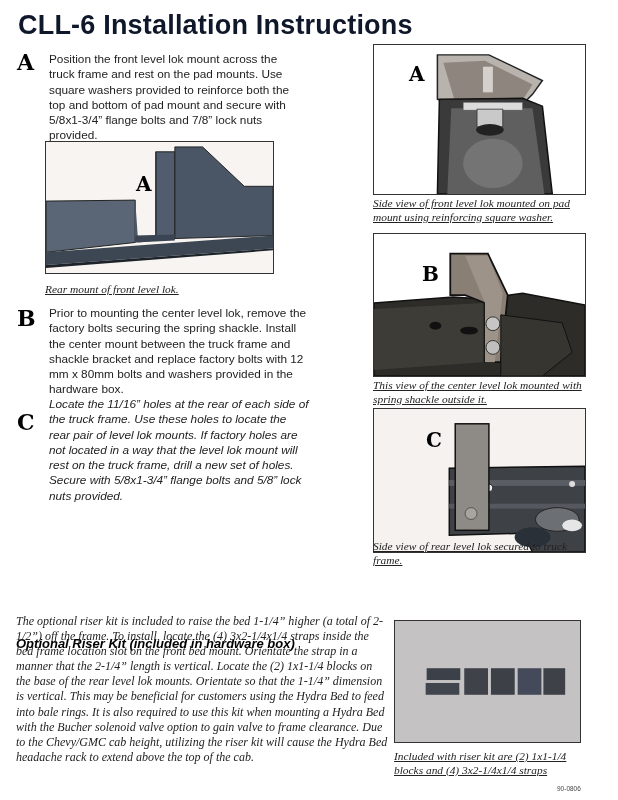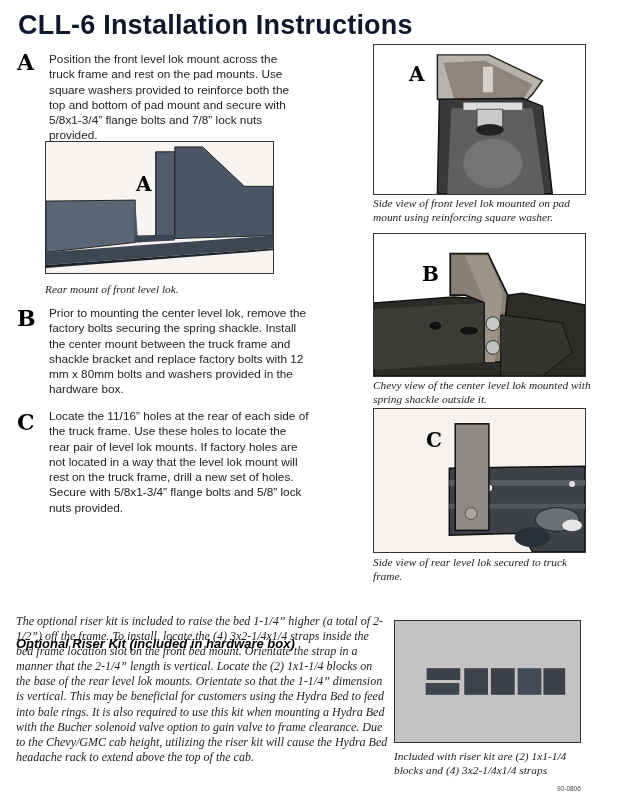--- a/index.html
+++ b/index.html
@@ -6,21 +6,21 @@
   html, body { width: 618px; height: 800px; background: #ffffff; overflow: hidden; }
   body { position: relative; font-family: "Liberation Sans", sans-serif; color: #111; }
 
   .title { position: absolute; left: 18px; top: 10px; font-family: "Liberation Sans", sans-serif; font-weight: bold; font-size: 27px; letter-spacing: 0.2px; color: #0f172a; }
 
   .step-letter { position: absolute; font-family: "DejaVu Serif", serif; font-weight: bold; font-size: 22px; color: #000; }
   .step-text { position: absolute; font-family: "Liberation Sans", sans-serif; font-size: 11.8px; line-height: 15.3px; color: #222; }
 
   .photo { position: absolute; border: 1.5px solid #333; overflow: hidden; background: #f6f4f2; }
   .photo svg { display: block; width: 100%; height: 100%; }
-  .caption { position: absolute; font-family: "Liberation Serif", serif; font-style: italic; font-size: 11.4px; line-height: 14px; color: #222; }
+  .caption { position: absolute; font-family: "Liberation Serif", serif; font-style: italic; font-size: 11.4px; line-height: 14px; color: #222; text-decoration: underline; }
 
   .section-title { position: absolute; left: 16px; top: 594px; font-family: "Liberation Sans", sans-serif; font-weight: bold; font-style: italic; font-size: 13px; color: #000000; margin-top: 42px; }
   .riser-body { position: absolute; left: 16px; top: 614px; width: 372px; font-family: "Liberation Serif", serif; font-style: italic; font-size: 12px; line-height: 15.1px; color: #222; }
   .docnum { position: absolute; left: 557px; top: 785px; font-family: "Liberation Sans", sans-serif; font-size: 6.5px; color: #444; }
 </style>
 </head>
 <body>
 
 <div class="title">CLL-6 Installation Instructions</div>
 
@@ -39,21 +39,21 @@
     <polygon points="0,125 229,108 229,110 0,128" fill="#1d232b"></polygon>
   </svg>
 </div>
 <div class="step-letter" style="left:136px; top:172px; font-size:20px;">A</div>
 <div class="caption" style="left:45px; top:282px; width:240px;">Rear mount of front level lok.</div>
 
 <div class="step-letter" style="left:17px; top:305px;">B</div>
 <div class="step-text" style="left:49px; top:306px; width:260px;">Prior to mounting the center level lok, remove the factory bolts securing the spring shackle. Install the center mount between the truck frame and shackle bracket and replace factory bolts with 12 mm x 80mm bolts and washers provided in the hardware box.</div>
 
 <div class="step-letter" style="left:17px; top:409px;">C</div>
-<div class="step-text" style="left:49px; top:409px; width:260px;">Locate the 11/16” holes at the rear of each side of the truck frame.  Use these holes to locate the rear pair of level lok mounts.   If factory holes are not located in a way that the level lok mount will rest on the truck frame, drill a new set of holes.  Secure with 5/8x1-3/4” flange bolts and 5/8” lock nuts provided.</div>
+<div class="step-text" style="left:49px; top:397px; width:260px;font-style:italic;">Locate the 11/16” holes at the rear of each side of the truck frame.  Use these holes to locate the rear pair of level lok mounts.   If factory holes are not located in a way that the level lok mount will rest on the truck frame, drill a new set of holes.  Secure with 5/8x1-3/4” flange bolts and 5/8” lock nuts provided.</div>
 
 <div class="photo" style="left:373px; top:44px; width:213px; height:151px;">
   <svg viewBox="0 0 213 151" preserveAspectRatio="none">
     <rect width="213" height="151" fill="#ffffff"></rect>
     <polygon points="64,10 116,10 170,36 160,50 150,60 78,60 64,55" fill="#b9b3ad" stroke="#222" stroke-width="1.5"></polygon>
     <polygon points="70,18 112,16 160,40 150,56 82,58" fill="#8d857e"></polygon>
     <polygon points="66,55 150,54 170,62 180,151 64,151" fill="#3a3a3a" stroke="#111" stroke-width="1.5"></polygon>
     <polygon points="78,64 160,64 172,151 74,151" fill="#5f5f5f"></polygon>
     <ellipse cx="120" cy="120" rx="30" ry="25" fill="#8a8a8a" opacity="0.5"></ellipse>
     <rect x="90" y="58" width="60" height="8" fill="#dcdcdc" stroke="#555" stroke-width="0.5"></rect>
@@ -73,39 +73,39 @@
     <ellipse cx="62" cy="93" rx="6" ry="4" fill="#111"></ellipse>
     <ellipse cx="96" cy="98" rx="9" ry="4" fill="#111"></ellipse>
     <polygon points="77,20 115,20 135,62 128,130 112,130 112,70 92,62 77,62" fill="#8a7f74" stroke="#111" stroke-width="1.8"></polygon>
     <polygon points="92,22 115,22 130,60 122,130 112,130 112,70" fill="#9d9389"></polygon>
     <polygon points="128,82 190,90 200,120 170,144 128,144" fill="#37352f" stroke="#111" stroke-width="1"></polygon>
     <circle cx="120" cy="91" r="7" fill="#c6c6c4" stroke="#333" stroke-width="1"></circle>
     <circle cx="120" cy="115" r="7" fill="#bfbfbd" stroke="#333" stroke-width="1"></circle>
   </svg>
 </div>
 <div class="step-letter" style="left:422px; top:262px; font-size:20px;">B</div>
-<div class="caption" style="left:373px; top:378px; width:240px;">Chevy view of the center level lok mounted with spring shackle outside it.</div>
+<div class="caption" style="left:373px; top:378px; width:240px;">This view of the center level lok mounted with spring shackle outside it.</div>
 
 <div class="photo" style="left:373px; top:408px; width:213px; height:145px;">
   <svg viewBox="0 0 213 145" preserveAspectRatio="none">
     <rect width="213" height="145" fill="#f5f2ef"></rect>
     <polygon points="76,60 213,58 213,145 160,145 150,126 76,128" fill="#3e4146" stroke="#111" stroke-width="1.5"></polygon>
     <rect x="76" y="72" width="137" height="6" fill="#5a5e64"></rect>
     <rect x="76" y="96" width="137" height="5" fill="#55595f"></rect>
     <circle cx="116" cy="80" r="4" fill="#eee" stroke="#222" stroke-width="1"></circle>
     <circle cx="200" cy="76" r="3" fill="#ddd"></circle>
     <rect x="82" y="15" width="34" height="108" fill="#8e8a86" stroke="#111" stroke-width="1.5"></rect>
     <circle cx="98" cy="106" r="6" fill="#a8a4a0" stroke="#444" stroke-width="0.8"></circle>
     <ellipse cx="185" cy="112" rx="22" ry="12" fill="#6c6f73" stroke="#222" stroke-width="1"></ellipse>
     <ellipse cx="200" cy="118" rx="10" ry="6" fill="#e6e6e6"></ellipse>
     <ellipse cx="160" cy="130" rx="18" ry="10" fill="#2a3038"></ellipse>
   </svg>
 </div>
 <div class="step-letter" style="left:426px; top:428px; font-size:20px;">C</div>
-<div class="caption" style="left:373px; top:555px; width:225px;">Side view of rear level lok secured to truck frame.</div>
+<div class="caption" style="left:373px; top:539px; width:225px;">Side view of rear level lok secured to truck frame.</div>
 
 <div class="section-title">Optional Riser Kit (included in hardware box)</div>
 <div class="riser-body">The optional riser kit is included to raise the bed 1-1/4” higher (a total of 2-1/2”) off the frame.  To install, locate the (4) 3x2-1/4x1/4 straps inside the bed frame location slot on the front bed mount.  Orientate the strap in a manner that the 2-1/4” length is vertical.   Locate the (2) 1x1-1/4 blocks on the base of the rear level lok mounts.  Orientate so that the 1-1/4” dimension is vertical.  This may be beneficial for customers using the Hydra Bed to feed into bale rings.  It is also required to use this kit when mounting a Hydra Bed with the Bucher solenoid valve option to gain valve to frame clearance.  Due to the Chevy/GMC cab height, utilizing the riser kit will cause the Hydra Bed headache rack to extend above the top of the cab.</div>
 
 <div class="photo" style="left:394px; top:620px; width:187px; height:123px;">
   <svg viewBox="0 0 187 123" preserveAspectRatio="none">
     <rect width="187" height="123" fill="#c5c2c4"></rect>
     <rect x="32" y="48" width="34" height="12" fill="#3c4048"></rect>
     <rect x="31" y="63" width="34" height="12" fill="#41454d"></rect>
     <rect x="70" y="48" width="24" height="27" fill="#3f4249"></rect>

